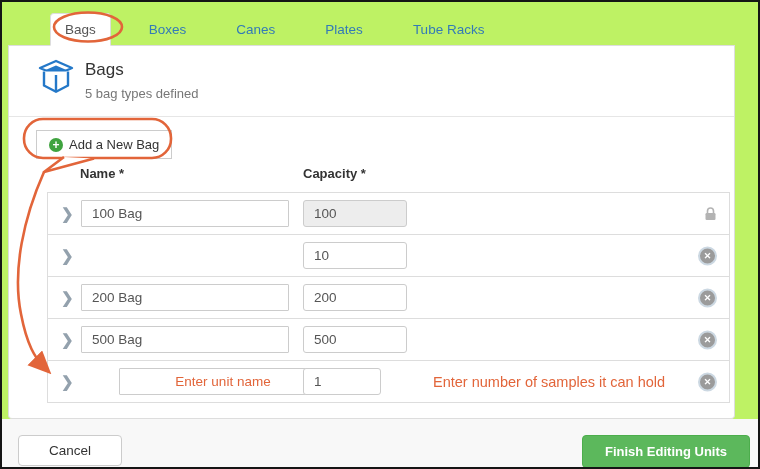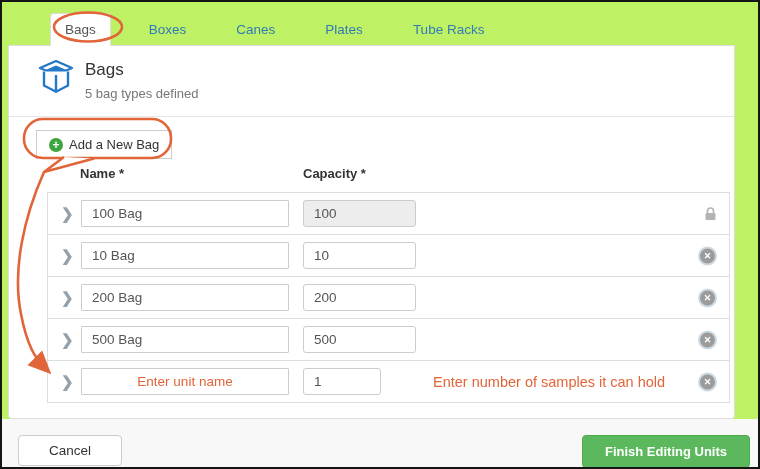--- a/index.html
+++ b/index.html
@@ -35,25 +35,25 @@
   
   .table{position:absolute;left:38px;top:147px;width:683px;}
   .row{position:relative;height:41px;border:1px solid #ddd;margin-top:-1px;background:#fff;box-sizing:content-box;}
   .row:first-child{margin-top:0;}
   .chev{position:absolute;left:13px;top:50%;transform:translateY(-50%);
     color:#93a1ad;font-size:15px;font-weight:bold;cursor:pointer;}
   .chev::before{content:"❯";}
   .row input{font-family:inherit;}
   .name-input{position:absolute;left:33px;top:7px;width:208px;height:27px;box-sizing:border-box;
     border:1px solid #ccc;border-radius:1px;padding:0 10px;font-size:13.5px;color:#555;}
-  .cap-input{position:absolute;left:255px;top:7px;width:113px;height:27px;box-sizing:border-box;
+  .cap-input{position:absolute;left:255px;top:7px;width:104px;height:27px;box-sizing:border-box;
     border:1px solid #ccc;border-radius:3px;padding:0 10px;font-size:13.5px;color:#555;background:#fff;}
   .cap-input:disabled{background:#ededed;color:#555;opacity:1;}
   .cap-new{width:78px;}
-  .new-name{text-align:center;}
+  .new-name{text-align:center;margin-left:38px;}
   .new-name::placeholder{color:#e2653a;opacity:1;}
   .hint{position:absolute;left:385px;top:50%;transform:translateY(-50%);
     color:#e2653a;font-size:14.5px;white-space:nowrap;}
   .row-action{position:absolute;right:12px;top:50%;transform:translateY(-50%);}
   .remove{width:15px;height:15px;border-radius:50%;background:#9b9b9b;border:2px solid #ccd8e2;
     color:#fff;font-size:9px;line-height:15px;text-align:center;font-weight:bold;cursor:pointer;display:block;}
   .remove::before{content:"✕";}
   .lock svg{display:block;}
   
   .footerbar{position:absolute;left:0;right:0;top:417px;bottom:0;background:#f8f8f8;}
@@ -109,21 +109,20 @@
         <span class="row-action lock">
           <svg width="13" height="14" viewBox="0 0 13 14">
             <path d="M3.5 6 V4 a3 3 0 0 1 6 0 V6" fill="none" stroke="#b3b3b3" stroke-width="1.6"></path>
             <rect x="1.5" y="6" width="10" height="7" rx="1.2" fill="#b3b3b3"></rect>
           </svg>
         </span>
       </div>
 
       <div class="row">
         <span class="chev"></span>
-        <input class="name-input" value="10 Bag" style="">
         <input class="cap-input" value="10" style="">
         <span class="row-action remove"></span>
       </div>
 
       <div class="row">
         <span class="chev"></span>
         <input class="name-input" value="200 Bag" style="">
         <input class="cap-input" value="200" style="">
         <span class="row-action remove"></span>
       </div>

